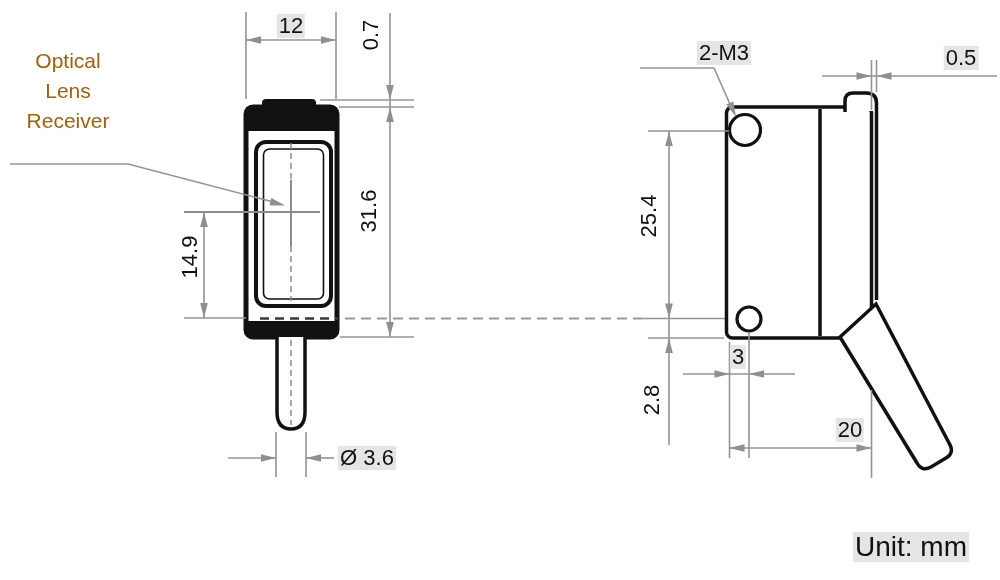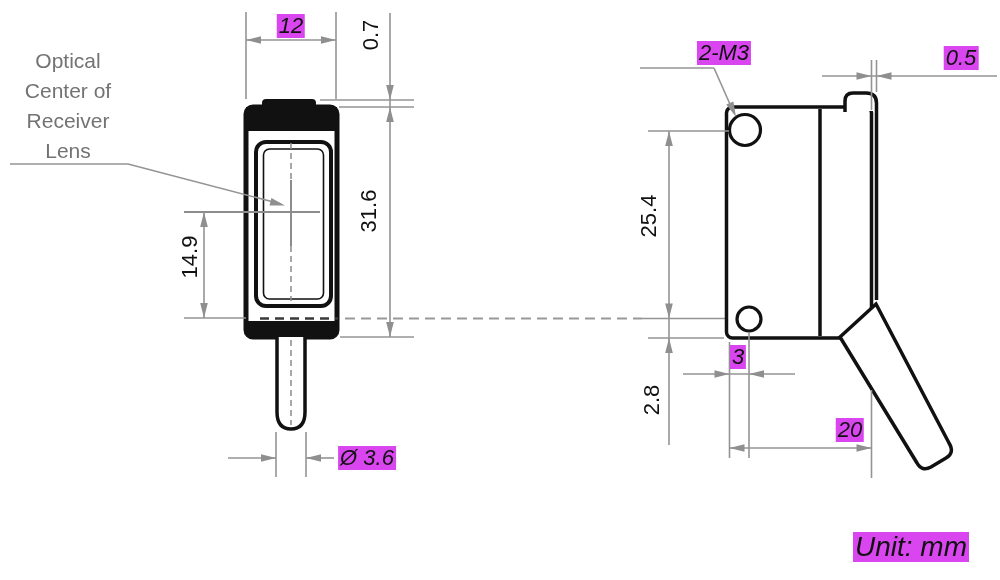--- a/index.html
+++ b/index.html
@@ -1,24 +1,24 @@
 <!DOCTYPE html>
 <html><head>
 <meta charset="utf-8">
 <style>
   html,body{margin:0;padding:0;background:#fff;}
   .stage{position:relative;width:1000px;height:580px;background:#fff;overflow:hidden;
          font-family:"Liberation Sans",sans-serif;}
   .stage svg{position:absolute;left:0;top:0;}
   .t{position:absolute;font-size:22px;line-height:1;color:#111;white-space:nowrap;
-     transform:translate(-50%,-50%);background:#d946ef;padding:1px 2px;font-style:italic;}
+     transform:translate(-50%,-50%);background:#e5e5e5;padding:1px 2px;}
   .tv{position:absolute;font-size:22px;line-height:1;color:#111;white-space:nowrap;
       transform:translate(-50%,-50%) rotate(-90deg);background:#fff;padding:1px 2px;}
   .lbl{position:absolute;left:8px;top:46px;width:120px;text-align:center;
-       font-size:21px;line-height:30px;color:#737373;}
+       font-size:21px;line-height:30px;color:#a16207;}
   .unit{font-size:28px;}
   .dim{stroke:#949494;fill:none;stroke-width:1.6px;}
   .arr{fill:#8f8f8f;stroke:none;}
 </style>
 </head>
 <body>
 
 <div class="stage">
 
 <svg width="1000" height="580" viewBox="0 0 1000 580">
@@ -132,23 +132,22 @@
 
     <line class="dim" x1="871.5" y1="390" x2="871.5" y2="478"></line>
     <line class="dim" x1="729.5" y1="448" x2="871.5" y2="448"></line>
     <polygon class="arr" points="729.5,448 744.5,444.2 744.5,451.8"></polygon>
     <polygon class="arr" points="871.5,448 856.5,444.2 856.5,451.8"></polygon>
   </g>
 </svg>
 
   <div class="lbl">
     <div>Optical</div>
-    <div>Center of</div>
+    <div>Lens</div>
     <div>Receiver</div>
-    <div>Lens</div>
   </div>
 
   <div class="t" style="left:291px;top:26px;">12</div>
   <div class="tv" style="left:371px;top:35px;">0.7</div>
   <div class="tv" style="left:369px;top:211px;">31.6</div>
   <div class="tv" style="left:190px;top:257px;">14.9</div>
   <div class="t" style="left:367px;top:446px;margin-top:12px;">Ø 3.6</div>
 
   <div class="t" style="left:677px;top:53px;margin-left:47px;">2-M3</div>
   <div class="t" style="left:961px;top:58px;text-align:right;">0.5</div>

